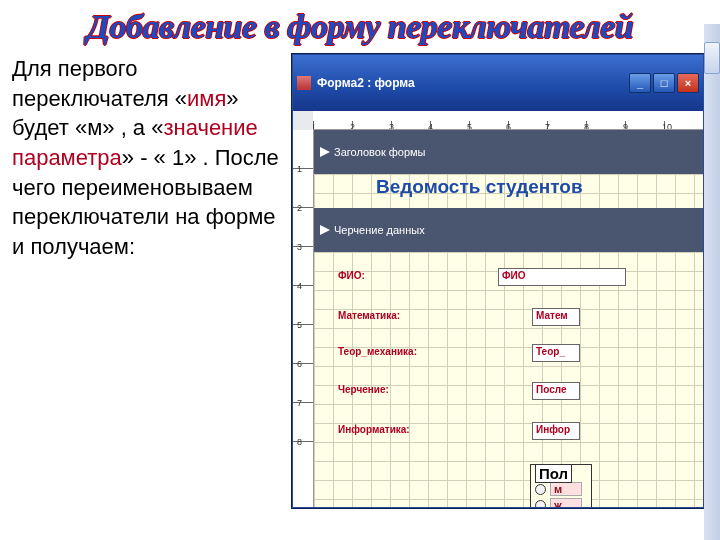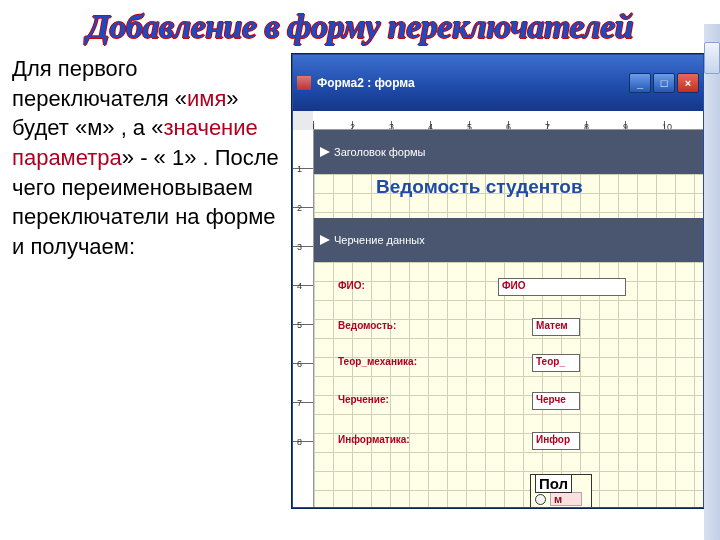--- a/index.html
+++ b/index.html
@@ -121,21 +121,21 @@
   }
   .section-bar svg { margin-right: 4px; }
 
   .section-body {
     position: relative;
     background-color: #ffffe8;
     background-image:
       repeating-linear-gradient(#d0d0b8 0 1px, transparent 1px 19px),
       repeating-linear-gradient(90deg, #d0d0b8 0 1px, transparent 1px 19px);
   }
-  .head-sec { height: 44px; }
+  .head-sec { height: 34px; }
   .form-title-label {
     position: absolute; left: 62px; top: 2px;
     font-family: Arial;
     font-size: 19px;
     font-weight: bold;
     color: #1e4aa8;
   }
   .body-sec { height: 320px; }
 
   .lbl {
@@ -293,28 +293,28 @@
         <div class="section-bar">
           <svg width="10" height="10">
               <path d="M0 0 L10 5 L0 10 Z" fill="#fff"></path>
             </svg>
           <span>Черчение данных</span>
         </div>
         <div class="section-body body-sec">
           <span class="lbl" style="left:24px; top:18px;">ФИО:</span>
           <span class="field long" style="left:184px; top:16px;">ФИО</span>
 
-          <span class="lbl" style="left:24px; top:58px;">Ведомость:</span>
+          <span class="lbl" style="left:24px; top:58px;">Математика:</span>
           <span class="field" style="left:218px; top:56px;">Матем</span>
 
           <span class="lbl" style="left:24px; top:94px;">Теор_механика:</span>
           <span class="field" style="left:218px; top:92px;">Теор_</span>
 
           <span class="lbl" style="left:24px; top:132px;">Черчение:</span>
-          <span class="field" style="left:218px; top:130px;">Черче</span>
+          <span class="field" style="left:218px; top:130px;">После</span>
 
           <span class="lbl" style="left:24px; top:172px;">Информатика:</span>
           <span class="field" style="left:218px; top:170px;">Инфор</span>
 
           <div class="groupbox">
             <div class="glabel">Пол</div>
             <div style="height:16px;"></div>
             <div class="radio-row">
               <span class="radio-dot"></span>
               <span class="radio-lbl">м</span>

